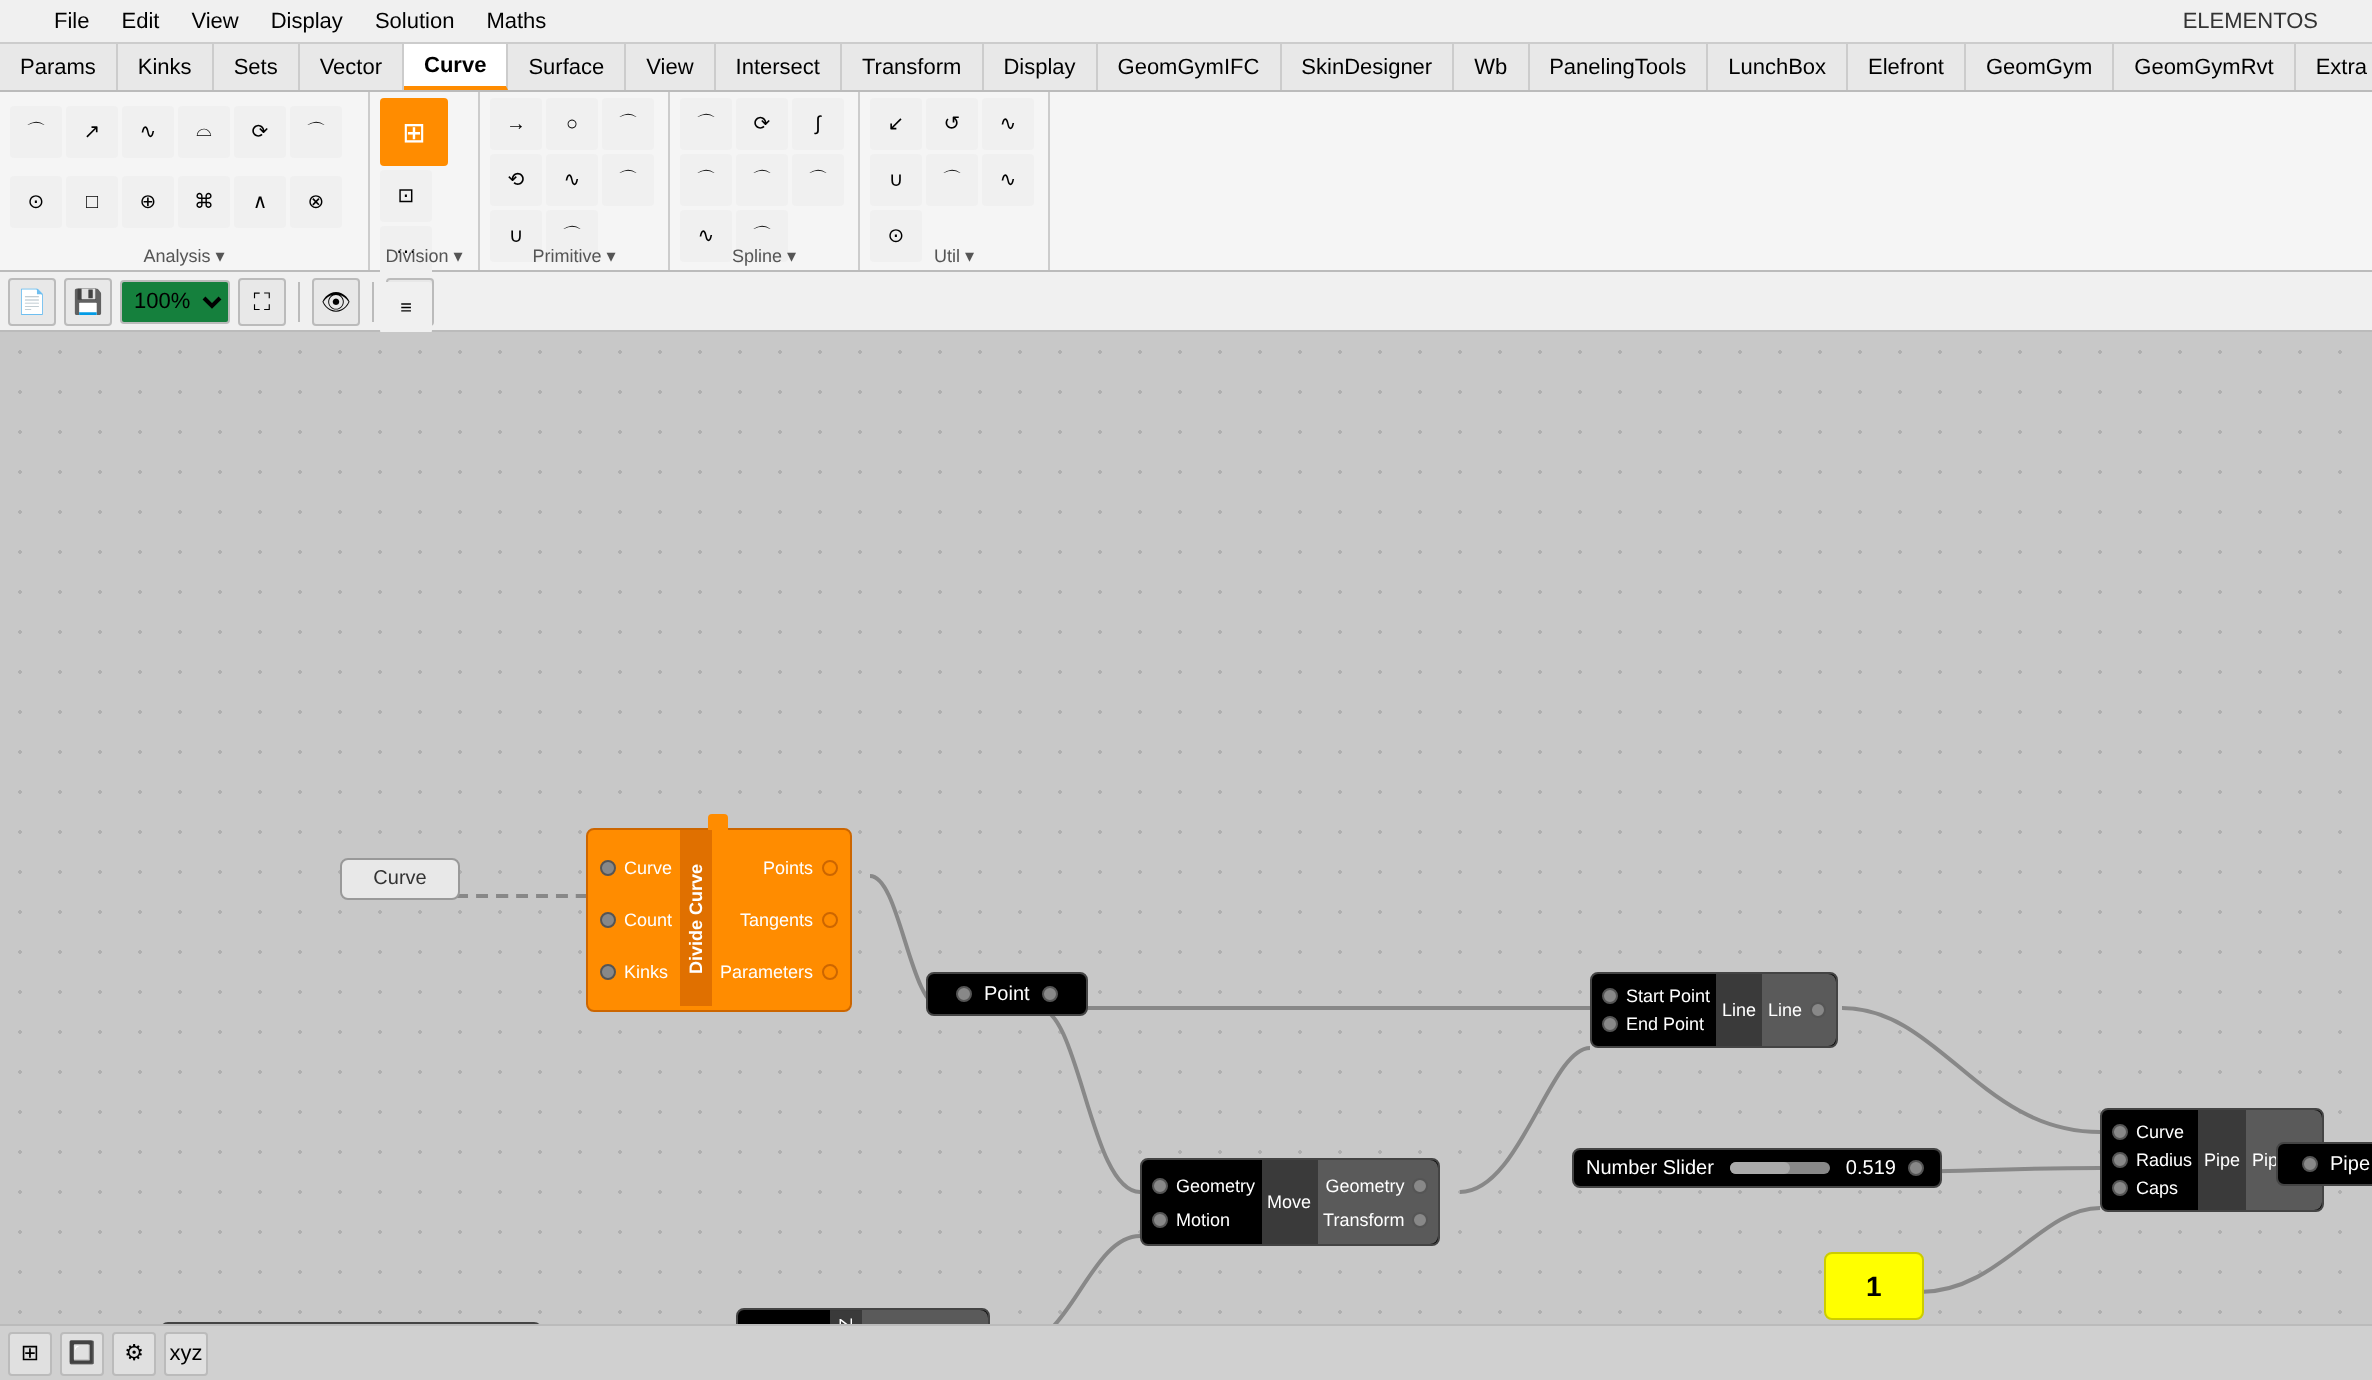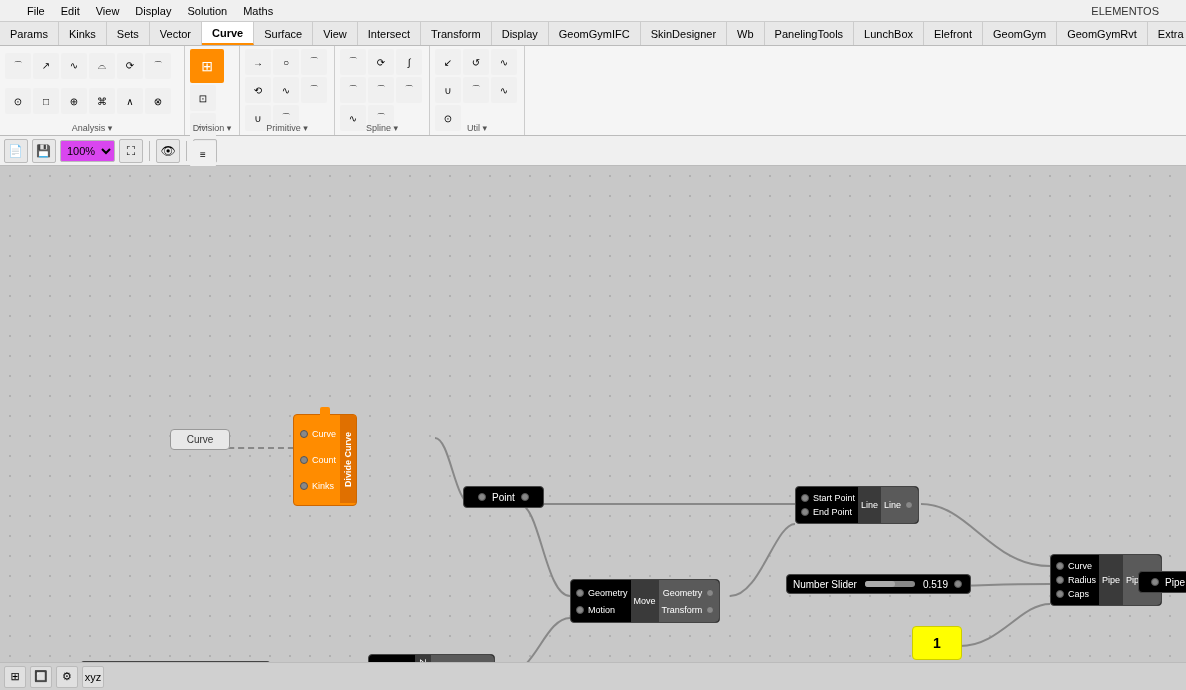--- a/index.html
+++ b/index.html
@@ -18,21 +18,21 @@
     
     #toolbar-area { background: #f5f5f5; border-bottom: 1px solid #bbb; height: 90px; display: flex; align-items: stretch; }
     .toolbar-group { display: flex; flex-wrap: wrap; align-items: center; padding: 2px 4px; border-right: 1px solid #ccc; position: relative; }
     .toolbar-group-label { position: absolute; bottom: 2px; left: 0; right: 0; text-align: center; font-size: 9px; color: #555; }
     .toolbar-btn { width: 26px; height: 26px; display: flex; align-items: center; justify-content: center; cursor: pointer; border: 1px solid transparent; margin: 1px; border-radius: 2px; background: #f0f0f0; font-size: 10px; }
     .toolbar-btn-large { width: 30px; height: 30px; font-size: 14px; }
 
     
     #toolbar2 { display: flex; align-items: center; background: #f0f0f0; border-bottom: 1px solid #bbb; height: 30px; padding: 0 4px; gap: 4px; }
     .tb2-btn { width: 24px; height: 24px; display: flex; align-items: center; justify-content: center; cursor: pointer; border: 1px solid #bbb; border-radius: 2px; background: #e8e8e8; font-size: 12px; }
-    .zoom-select { height: 22px; font-size: 11px; border: 1px solid #bbb; border-radius: 2px; background: #d946ef; padding: 0 2px; }
+    .zoom-select { height: 22px; font-size: 11px; border: 1px solid #bbb; border-radius: 2px; background: #15803d; padding: 0 2px; }
     .tb2-separator { width: 1px; height: 20px; background: #bbb; margin: 0 2px; }
 
     
     #canvas { position: relative; width: 1186px; height: 510px; background: #c8c8c8; overflow: hidden; }
 
     
     #canvas::before {
       content: '';
       position: absolute;
       inset: 0;
@@ -222,20 +222,34 @@
         <span>Count</span>
       </div>
       <div class="port-row">
         <span class="port port-gray"></span>
         <span>Kinks</span>
       </div>
     </div>
 
     <div class="node-title node-title-orange" style="font-size:9px; color:#fff; background:#e07000; padding:4px 3px;">Divide Curve</div>
 
+    <div style="display:flex; flex-direction:column; padding:6px 4px; justify-content:space-around; background:#ff8c00; border-radius:0 4px 4px 0;">
+      <div class="port-row port-row-right">
+        <span>Points</span>
+        <span class="port port-orange"></span>
+      </div>
+      <div class="port-row port-row-right">
+        <span>Tangents</span>
+        <span class="port port-orange"></span>
+      </div>
+      <div class="port-row port-row-right">
+        <span>Parameters</span>
+        <span class="port port-orange"></span>
+      </div>
+    </div>
   </div>
 
   <div class="node node-dark" style="left:463px; top:320px; padding:4px 12px; display:flex; align-items:center; gap:4px;">
     <span class="port port-gray"></span>
     <span>Point</span>
     <span class="port port-gray"></span>
   </div>
 
   <div class="node node-dark" style="left:570px; top:413px; display:flex; border-radius:4px;">
     <div style="display:flex; flex-direction:column; padding:4px 3px; justify-content:space-around;">

